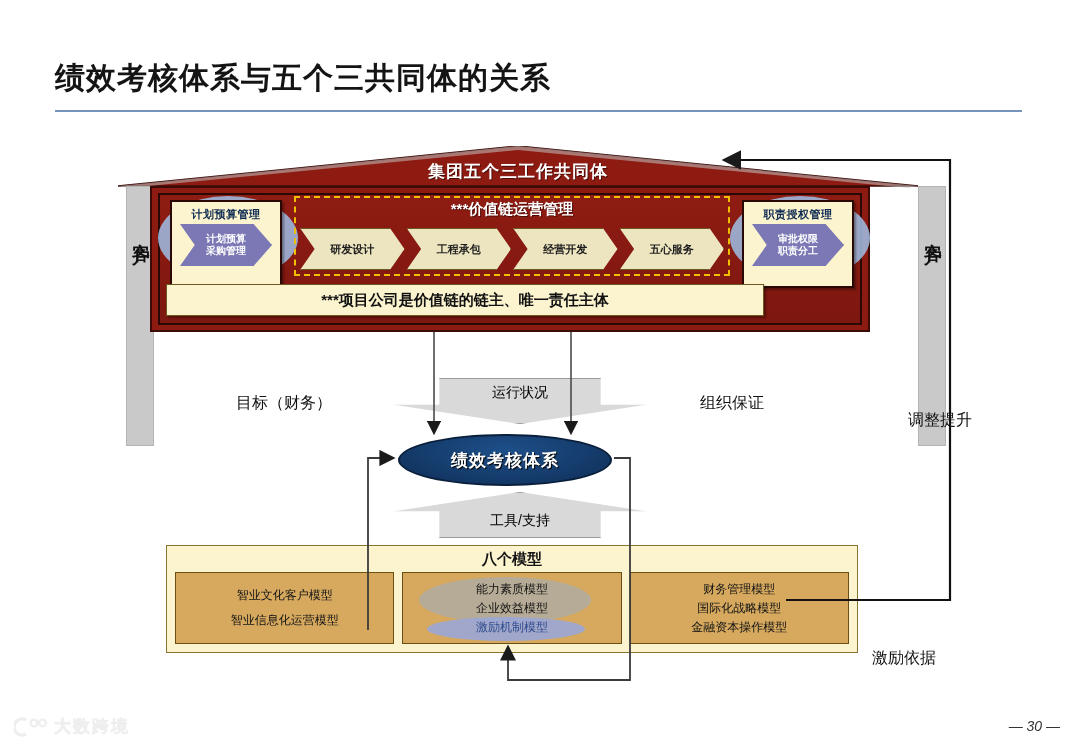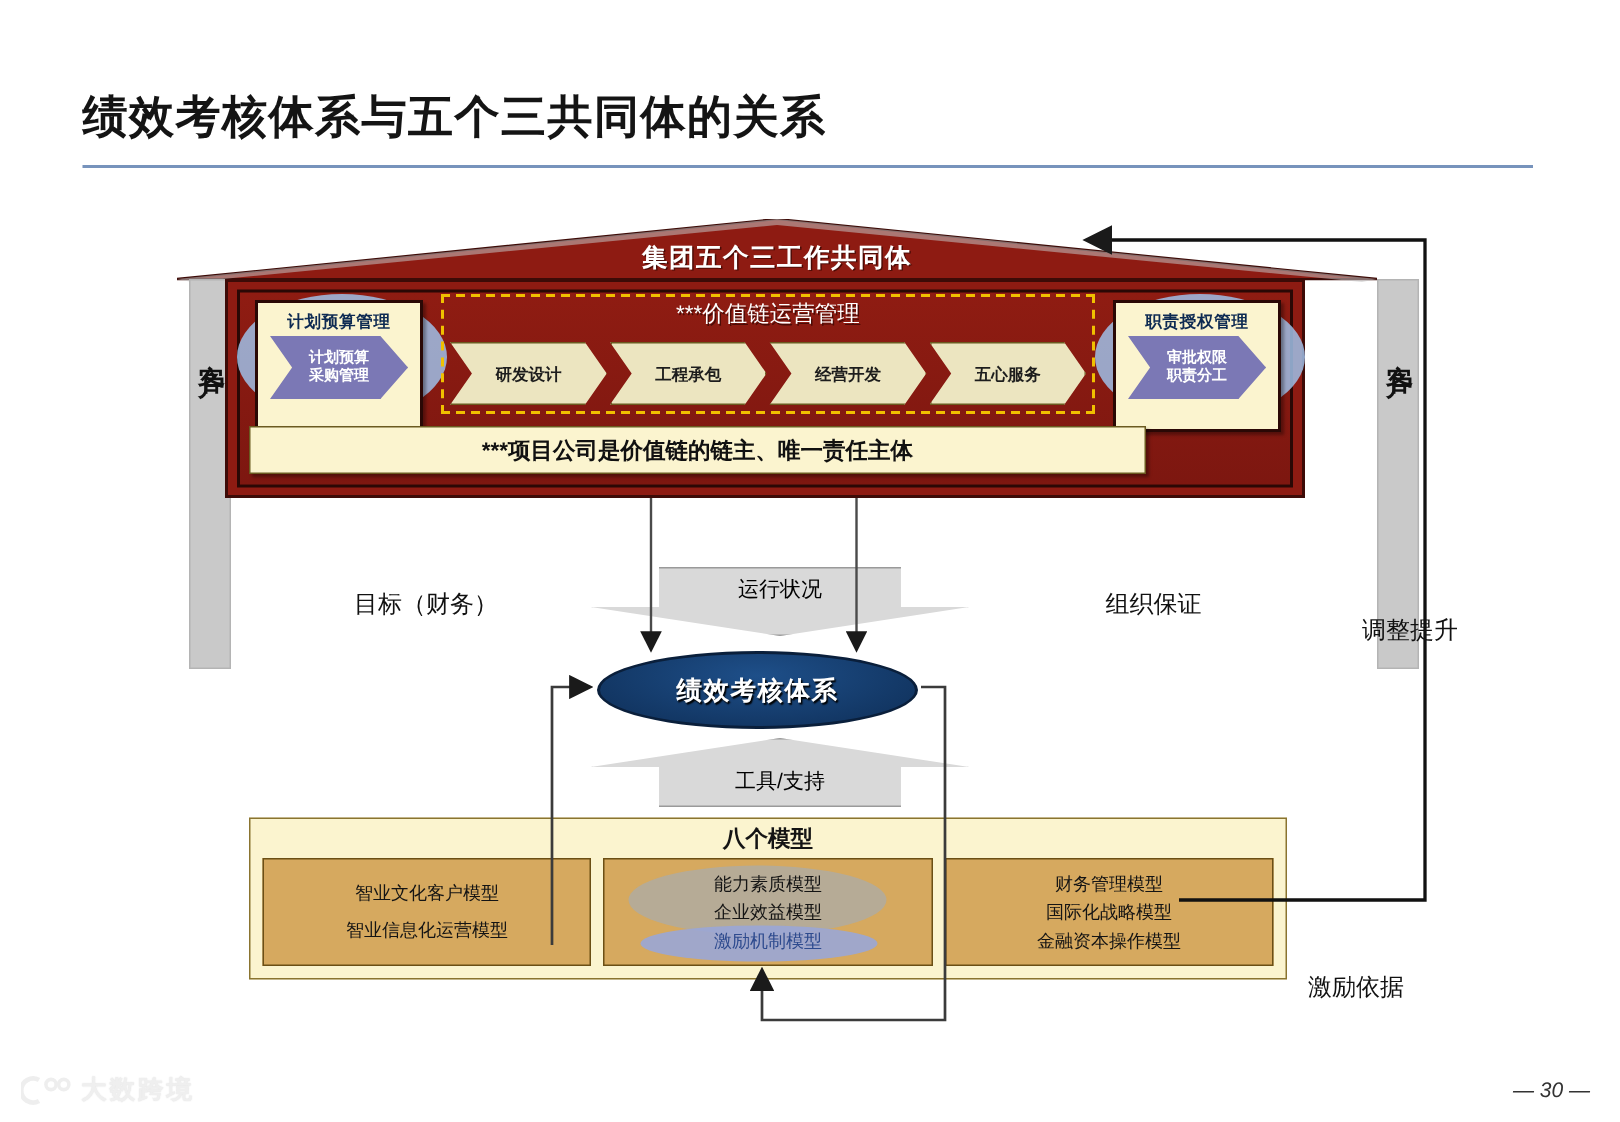--- a/index.html
+++ b/index.html
@@ -85,21 +85,21 @@
     box-shadow:2px 2px 2px rgba(0,0,0,.3);
   }
 
   
   .vc-zone{
     position:absolute;left:294px;top:196px;width:436px;height:80px;
     border:2px dashed #f0c000;box-sizing:border-box;z-index:2;
   }
   .vc-title{
     position:absolute;left:294px;top:200px;width:436px;text-align:center;
-    color:#ffffff;font-size:15px;font-weight:normal;z-index:3;
+    color:#ffffff;font-size:15px;font-weight:bold;z-index:3;
     text-shadow:1px 1px 0 #4a0b06;
   }
   .vc-chevs{
     position:absolute;left:300px;top:228px;width:424px;height:31px;
     display:flex;gap:2px;z-index:3;
   }
   .vc-chev{
     flex:1;height:40px;background:#ece5c0;border:1px solid #6b5a20;
     clip-path:polygon(0 0,86% 0,100% 50%,86% 100%,0 100%,14% 50%);
     display:flex;align-items:center;justify-content:center;
@@ -112,21 +112,21 @@
     position:absolute;left:166px;top:284px;width:598px;height:32px;
     background:#fbf4cf;border:1px solid #6b5a20;box-sizing:border-box;
     display:flex;align-items:center;justify-content:center;
     font-size:15px;font-weight:bold;color:#111;z-index:3;
     box-shadow:2px 2px 2px rgba(0,0,0,.35);
   }
 
   
   .lbl{position:absolute;font-size:16px;color:#111;white-space:nowrap;}
   .lbl-goal{left:236px;top:393px;}
-  .lbl-org{left:700px;top:393px;margin-left:37px;}
+  .lbl-org{left:700px;top:393px;}
   .lbl-adjust{left:908px;top:410px;}
   .lbl-incent{left:872px;top:648px;}
 
   
   .arrow-band{
     position:absolute;z-index:3;
     display:flex;align-items:flex-start;justify-content:center;
     font-size:14px;color:#000000;
   }
   .arrow-down{

